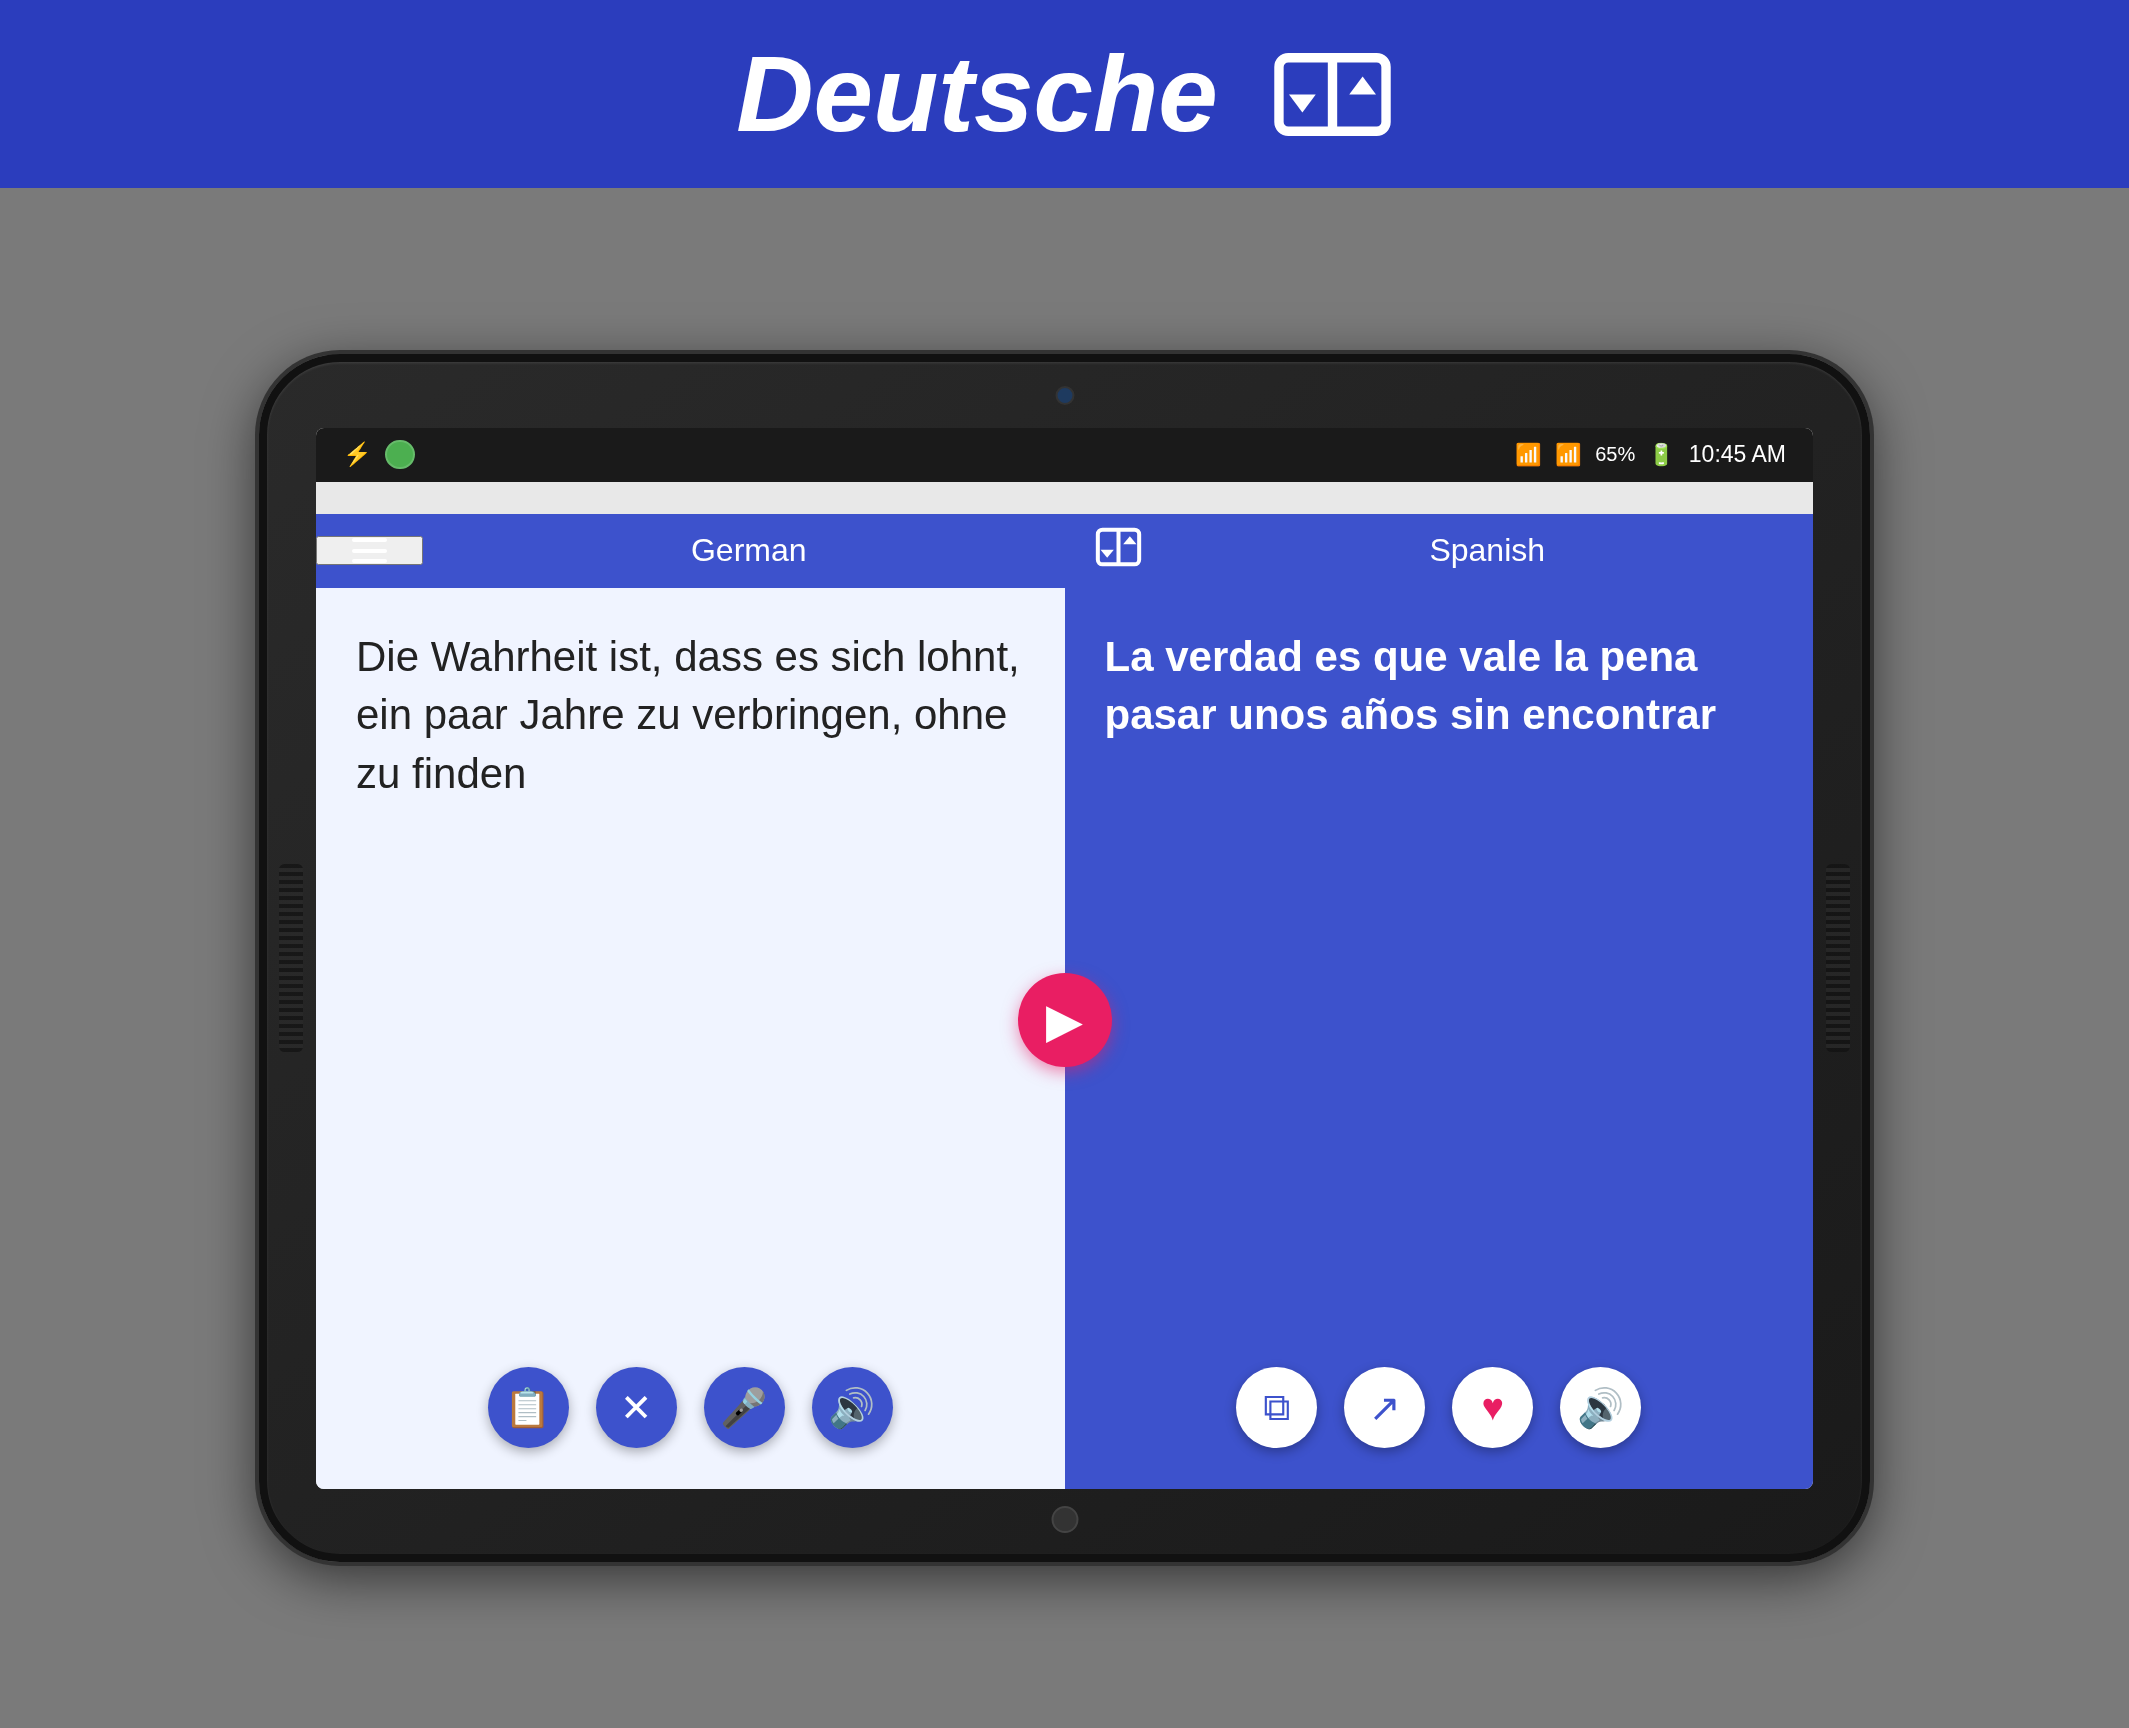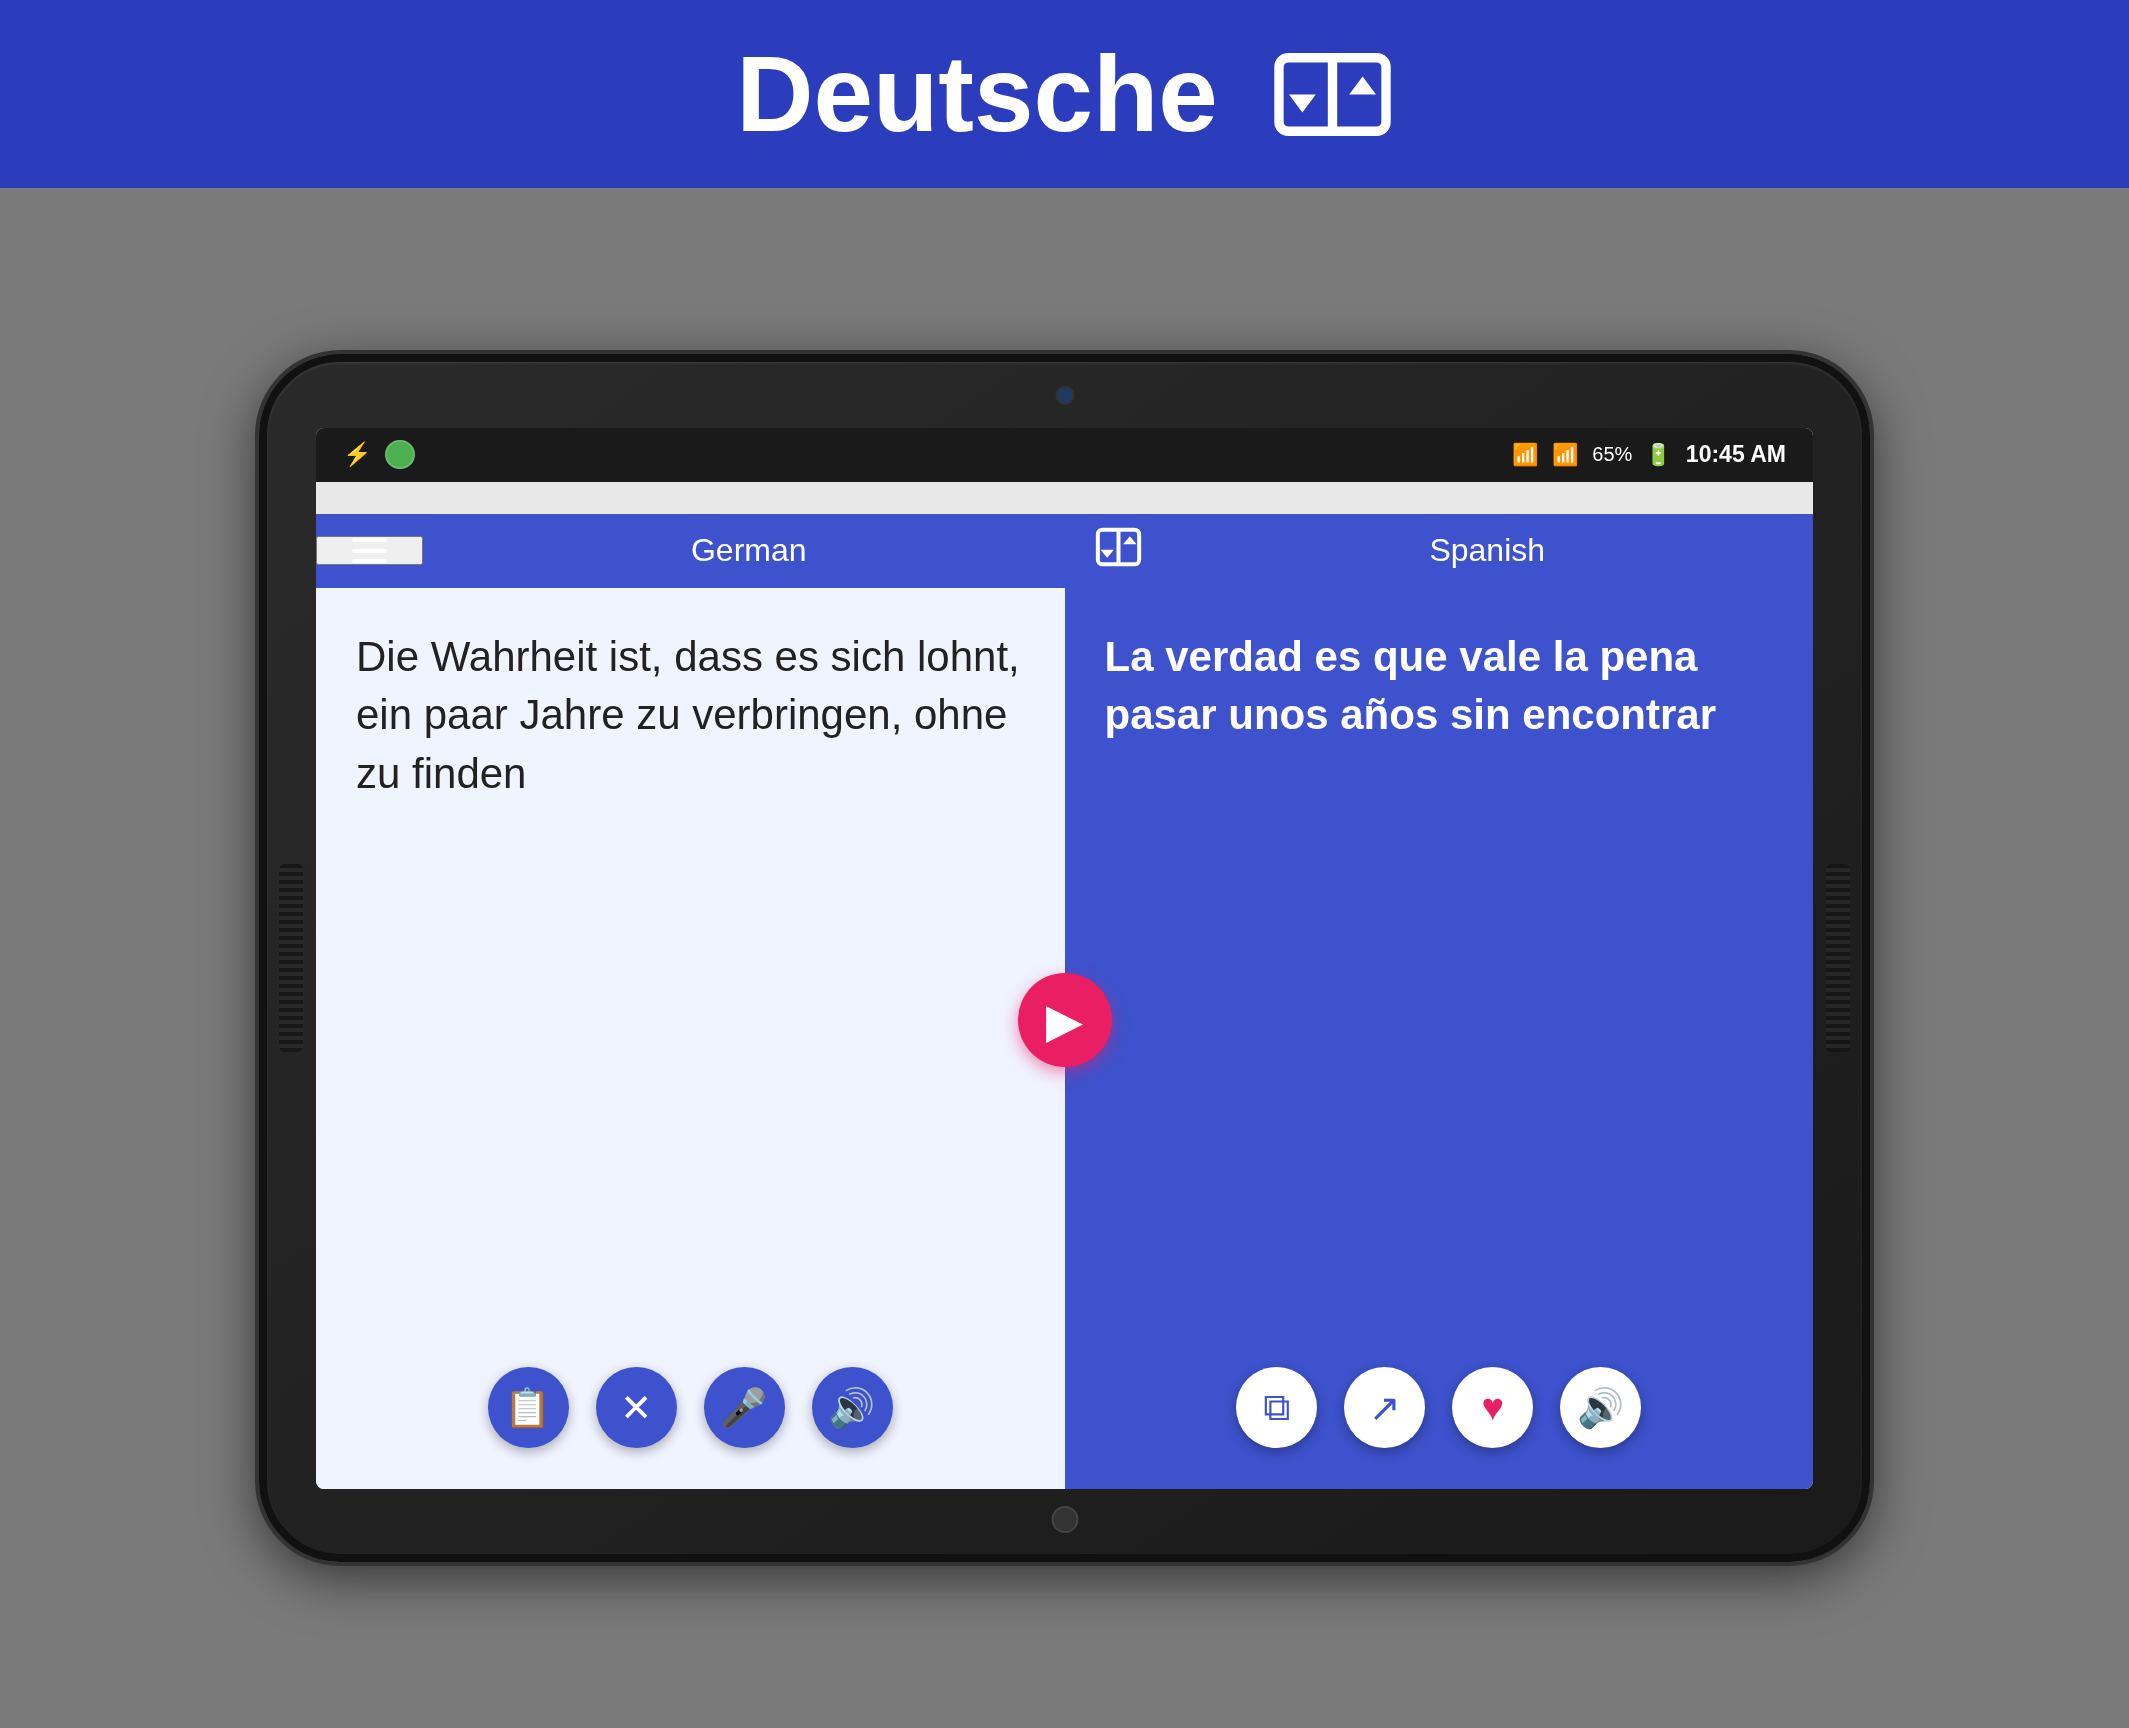--- a/index.html
+++ b/index.html
@@ -18,20 +18,21 @@
     
     .top-header {
       width: 100%;
       background-color: #2b3dbd;
       display: flex;
       align-items: center;
       justify-content: center;
       gap: 54px;
       padding: 27px 40px;
       height: 188px;
+      font-style: italic;
     }
 
     .header-lang {
       color: white;
       font-size: 107px;
       font-weight: bold;
       font-family: Arial, sans-serif;
     }
 
     .header-swap-icon {
@@ -175,21 +176,21 @@
       font-size: 21.5px;
     }
 
     .battery-text {
       font-size: 20px;
       color: white;
     }
 
     .time-text {
       font-size: 23px;
-      font-weight: bold;
+      font-weight: normal;
       color: white;
     }
 
     
     .app-toolbar {
       background: #3d52cc;
       height: 74px;
       display: flex;
       align-items: center;
       flex-shrink: 0;

